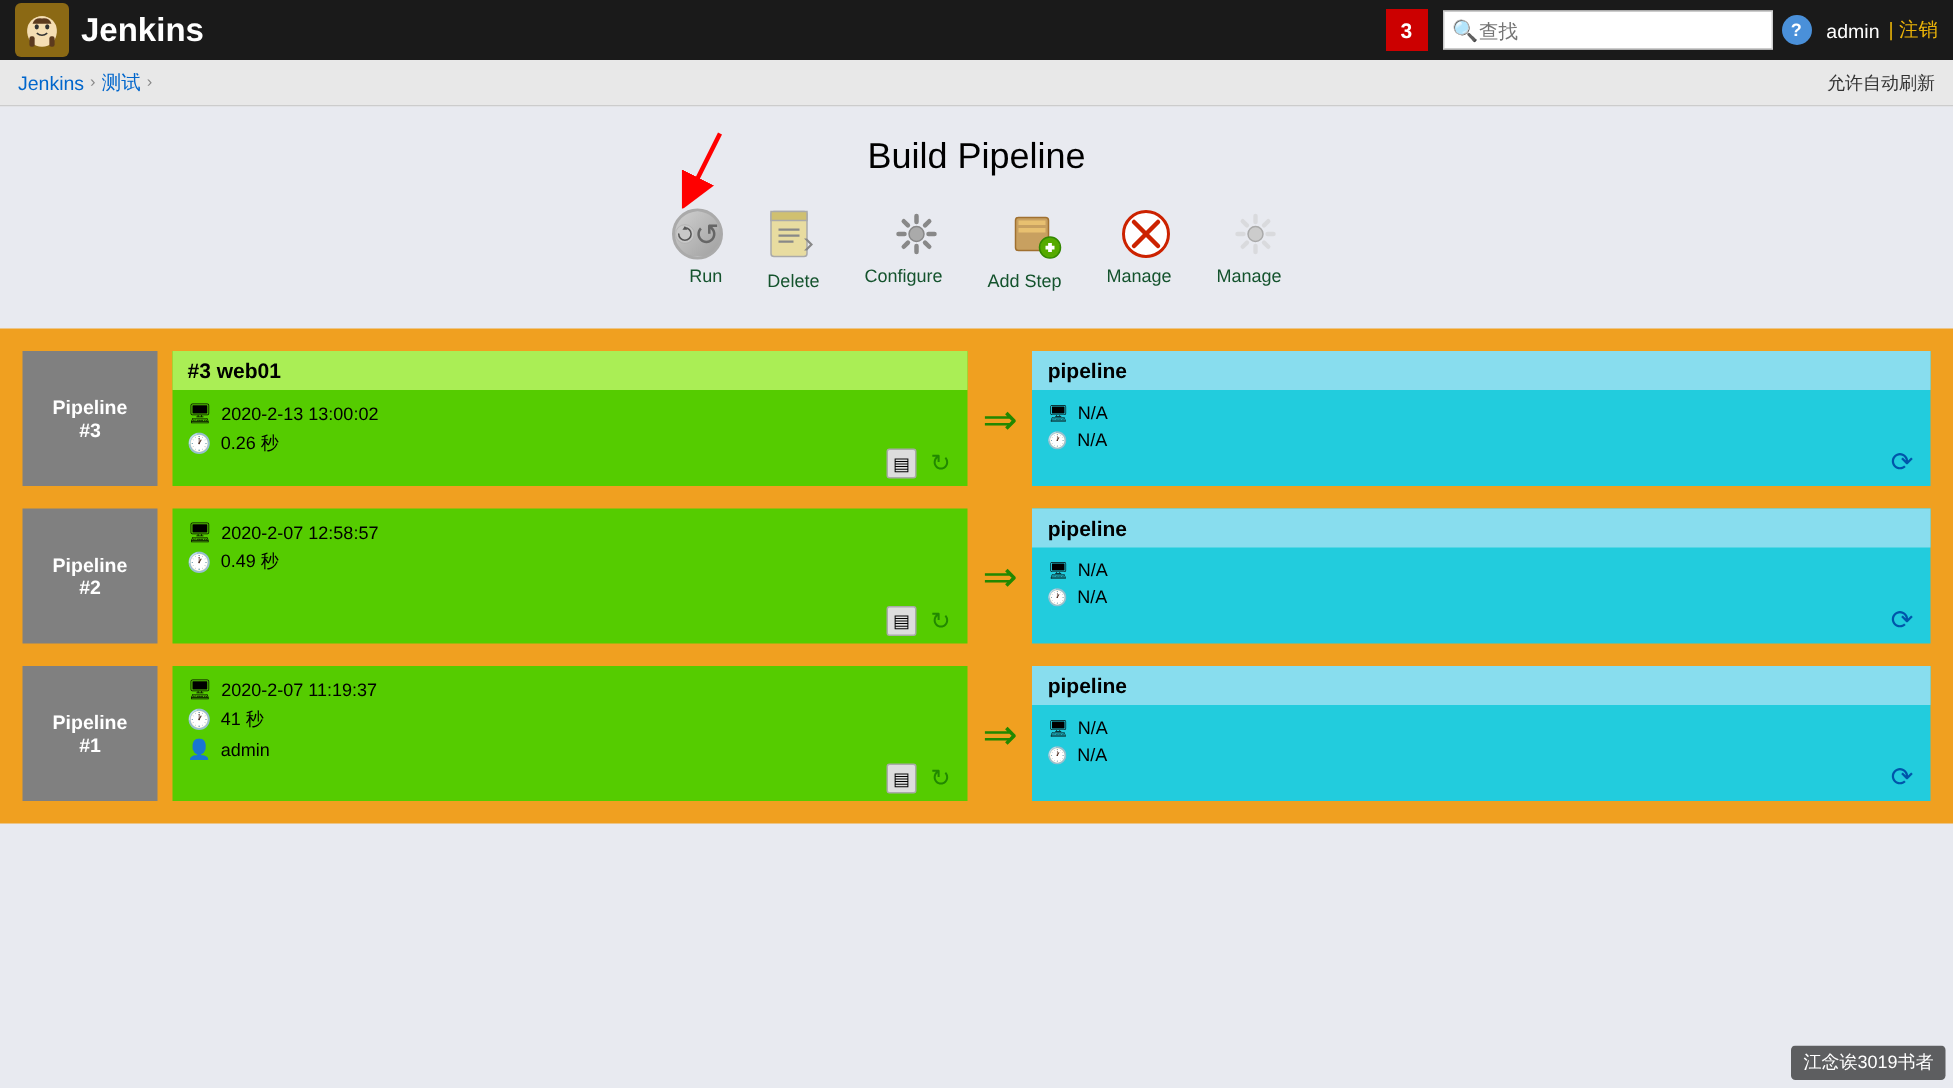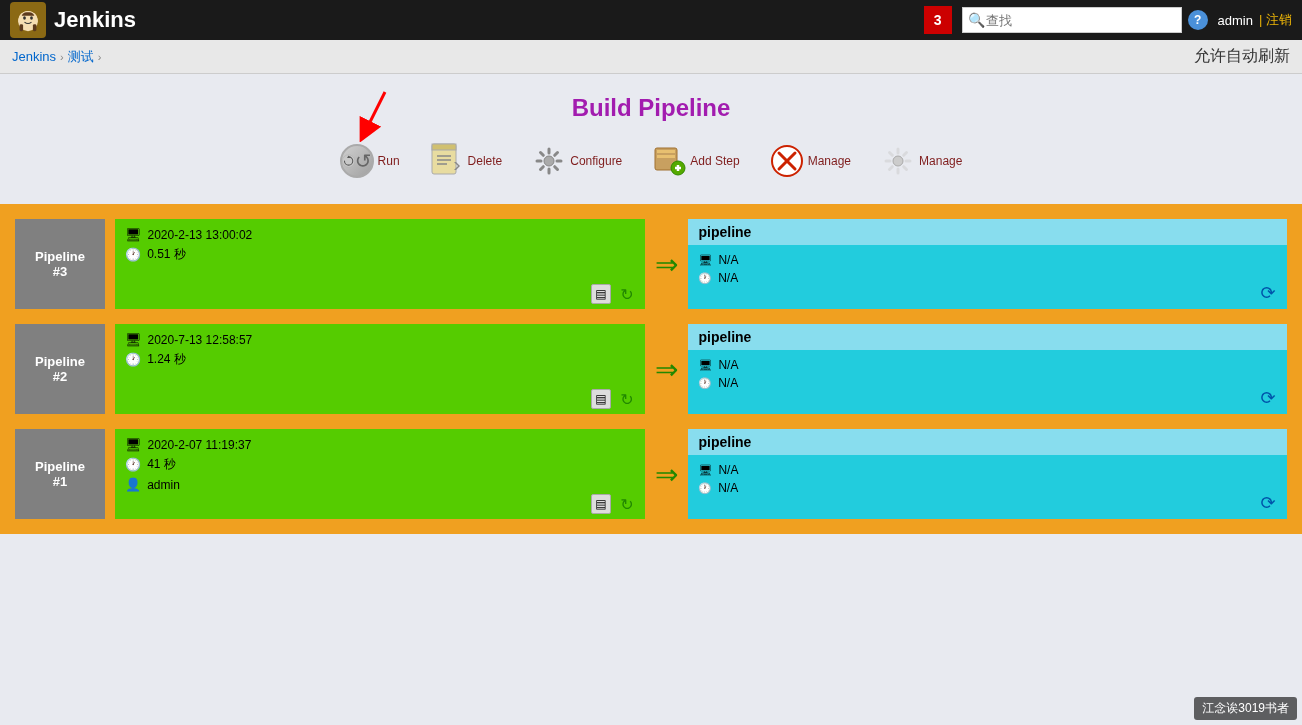--- a/index.html
+++ b/index.html
@@ -101,58 +101,59 @@
       color: #888;
       font-size: 11px;
     }
     .breadcrumb-link {
       color: #0066cc;
       cursor: pointer;
       text-decoration: none;
     }
     .breadcrumb-auto {
       margin-left: auto;
-      font-size: 16px;
+      font-size: 12px;
       color: #333;
       text-align: center;
     }
 
     
     .main-content {
       background: #e8eaf0;
       min-height: calc(725px - 40px - 30px);
     }
 
     
     .pipeline-header {
       text-align: center;
       padding: 20px 0 10px 0;
       position: relative;
     }
     .pipeline-title {
       font-size: 24px;
-      font-weight: bold;
-      color: #a21caf;
+      font-weight: normal;
+      color: #000000;
       margin-bottom: 15px;
     }
 
     
     .toolbar {
       display: flex;
       justify-content: center;
       gap: 30px;
       padding: 5px 0 15px 0;
     }
     .toolbar-item {
       display: flex;
-      align-items: center;
+      flex-direction: column;
+      align-items: flex-end;
       gap: 4px;
       cursor: pointer;
       font-size: 12px;
-      color: #7f1d1d;
+      color: #14532d;
     }
 
     
     .pipeline-area {
       background: #f0a020;
       padding: 15px;
       display: flex;
       flex-direction: column;
       gap: 15px;
     }
@@ -485,28 +486,29 @@
   </div>
 
   <div class="pipeline-area">
 
     <div class="pipeline-row">
       <div class="pipeline-label">
         <span>Pipeline</span>
         <span>#3</span>
       </div>
       <div class="build-card">
+        <div class="build-card-header">#3 web01</div>
         <div class="build-card-body">
           <div class="build-info-row">
             <span style="font-size:13px;">🖥</span>
             <span>2020-2-13 13:00:02</span>
           </div>
           <div class="build-info-row">
             <span style="font-size:13px;">🕐</span>
-            <span>0.51 秒</span>
+            <span>0.26 秒</span>
           </div>
         </div>
         <div class="build-card-actions">
           <span class="action-btn">▤</span>
           <span class="refresh-btn">↻</span>
         </div>
       </div>
       <div class="connector-arrow">⇒</div>
       <div class="pipeline-card">
         <div class="pipeline-card-header">pipeline</div>
@@ -528,25 +530,25 @@
 
     <div class="pipeline-row">
       <div class="pipeline-label">
         <span>Pipeline</span>
         <span>#2</span>
       </div>
       <div class="build-card">
         <div class="build-card-body">
           <div class="build-info-row">
             <span style="font-size:13px;">🖥</span>
-            <span>2020-7-13 12:58:57</span>
+            <span>2020-2-07 12:58:57</span>
           </div>
           <div class="build-info-row">
             <span style="font-size:13px;">🕐</span>
-            <span>1.24 秒</span>
+            <span>0.49 秒</span>
           </div>
         </div>
         <div class="build-card-actions">
           <span class="action-btn">▤</span>
           <span class="refresh-btn">↻</span>
         </div>
       </div>
       <div class="connector-arrow">⇒</div>
       <div class="pipeline-card">
         <div class="pipeline-card-header">pipeline</div>

